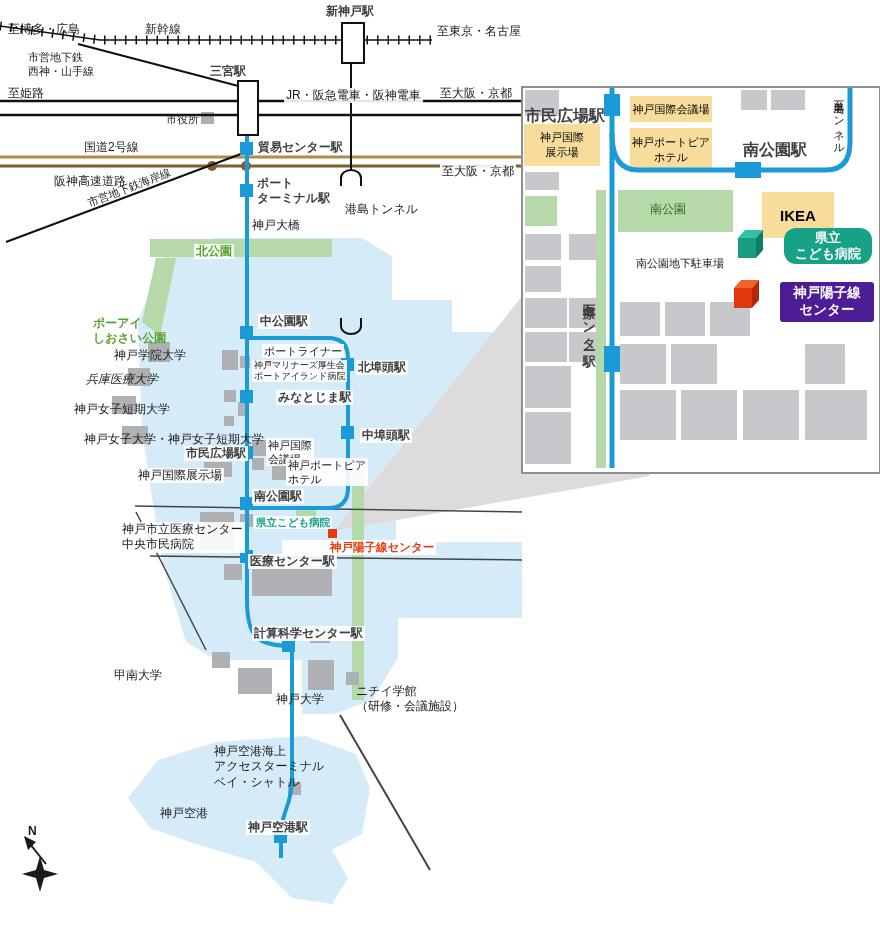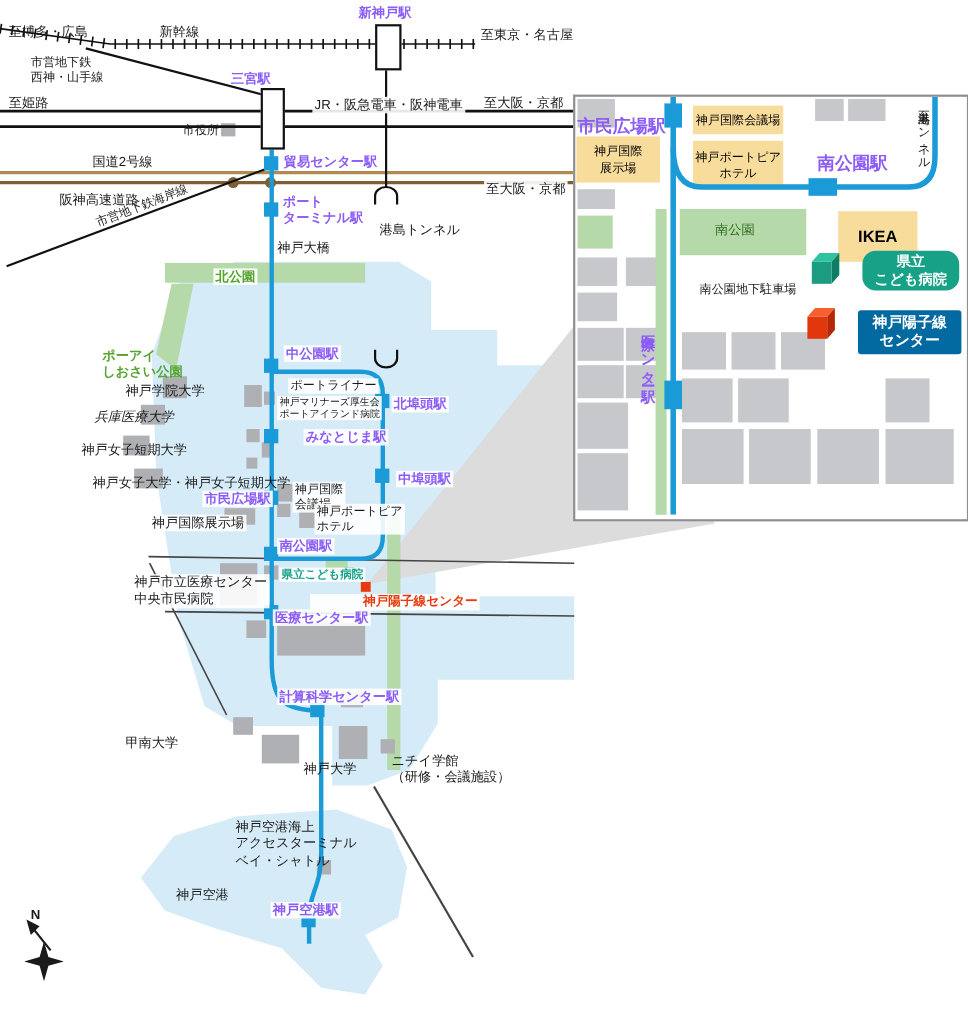--- a/index.html
+++ b/index.html
@@ -2,24 +2,24 @@
 <html><head>
 <meta charset="utf-8">
 <title>Access Map</title>
 <style>
   html,body{margin:0;padding:0;}
   body{font-family:"Liberation Sans","DejaVu Sans",sans-serif;background:#fff;}
   .map{position:relative;width:880px;height:940px;background:#fff;overflow:hidden;}
   svg.base{position:absolute;left:0;top:0;z-index:1;}
   .lbl{position:absolute;font-size:12px;line-height:1.28;color:#1a1a1a;white-space:pre-line;z-index:5;}
   .b{font-weight:bold;}
-  .sta{color:#8b5cf6;font-weight:bold;}
+  .sta{color:#404040;font-weight:bold;}
   .wbg{background:rgba(255,255,255,.9);padding:0 2px;}
   .grn{color:#55a42f;font-weight:bold;}
-  .sm{font-size:9px;line-height:1.2;text-align:center;}
+  .sm{font-size:9px;line-height:1.2;}
   .s11{font-size:11px;}
   .teal-t{color:#17a287;font-size:10.5px;font-weight:bold;}
   .red-t{color:#e83a0c;font-size:11.5px;font-weight:bold;padding-left:48px;}
   .rot{transform:rotate(-21deg);transform-origin:0 50%;}
   .vtext{writing-mode:vertical-rl;text-orientation:upright;letter-spacing:1px;}
   .marker{position:absolute;width:13px;height:13px;background:#1a9ad6;z-index:4;}
   .jr-sta{position:absolute;background:#fff;border:2px solid #111;z-index:3;}
   .inset{position:absolute;left:521px;top:86px;width:356px;height:384px;background:#fff;border:2px solid #8e8e8e;z-index:10;overflow:hidden;}
   .inset .rect{position:absolute;z-index:1;}
   .inset svg.ov{position:absolute;left:0;top:0;z-index:2;}
@@ -250,21 +250,21 @@
         <rect x="211" y="200" width="18" height="20" fill="#e0380c"></rect>
       </g>
     </svg>
 
     <div class="marker" style="left:81px;top:6px;width:16px;height:22px;"></div>
     <div class="marker" style="left:212px;top:74px;width:26px;height:16px;"></div>
     <div class="marker" style="left:81px;top:258px;width:16px;height:26px;"></div>
 
     <div class="badge cen" style="left:261px;top:140px;width:88px;height:36px;background:#17a287;font-size:13px;border-radius:12px;">県立
 こども病院</div>
-    <div class="badge cen" style="left:257px;top:194px;width:94px;height:40px;background:#0369a1;font-size:13.5px;">神戸陽子線
+    <div class="badge cen" style="left:257px;top:194px;width:94px;height:40px;background:#4c1d95;font-size:13.5px;">神戸陽子線
 センター</div>
 
     <div class="lbl sta big" style="left:2px;top:18px;">市民広場駅</div>
     <div class="lbl sta big" style="left:220px;top:52px;">南公園駅</div>
     <div class="lbl s11 vtext" style="left:309px;top:4px;">至港島トンネル</div>
     <div class="lbl" style="left:127px;top:114px;color:#2f6b1f;">南公園</div>
     <div class="lbl s11" style="left:113px;top:168px;">南公園地下駐車場</div>
     <div class="lbl sta vtext" style="left:57px;top:206px;font-size:13px;">医療センター駅</div>
   </div>
 

